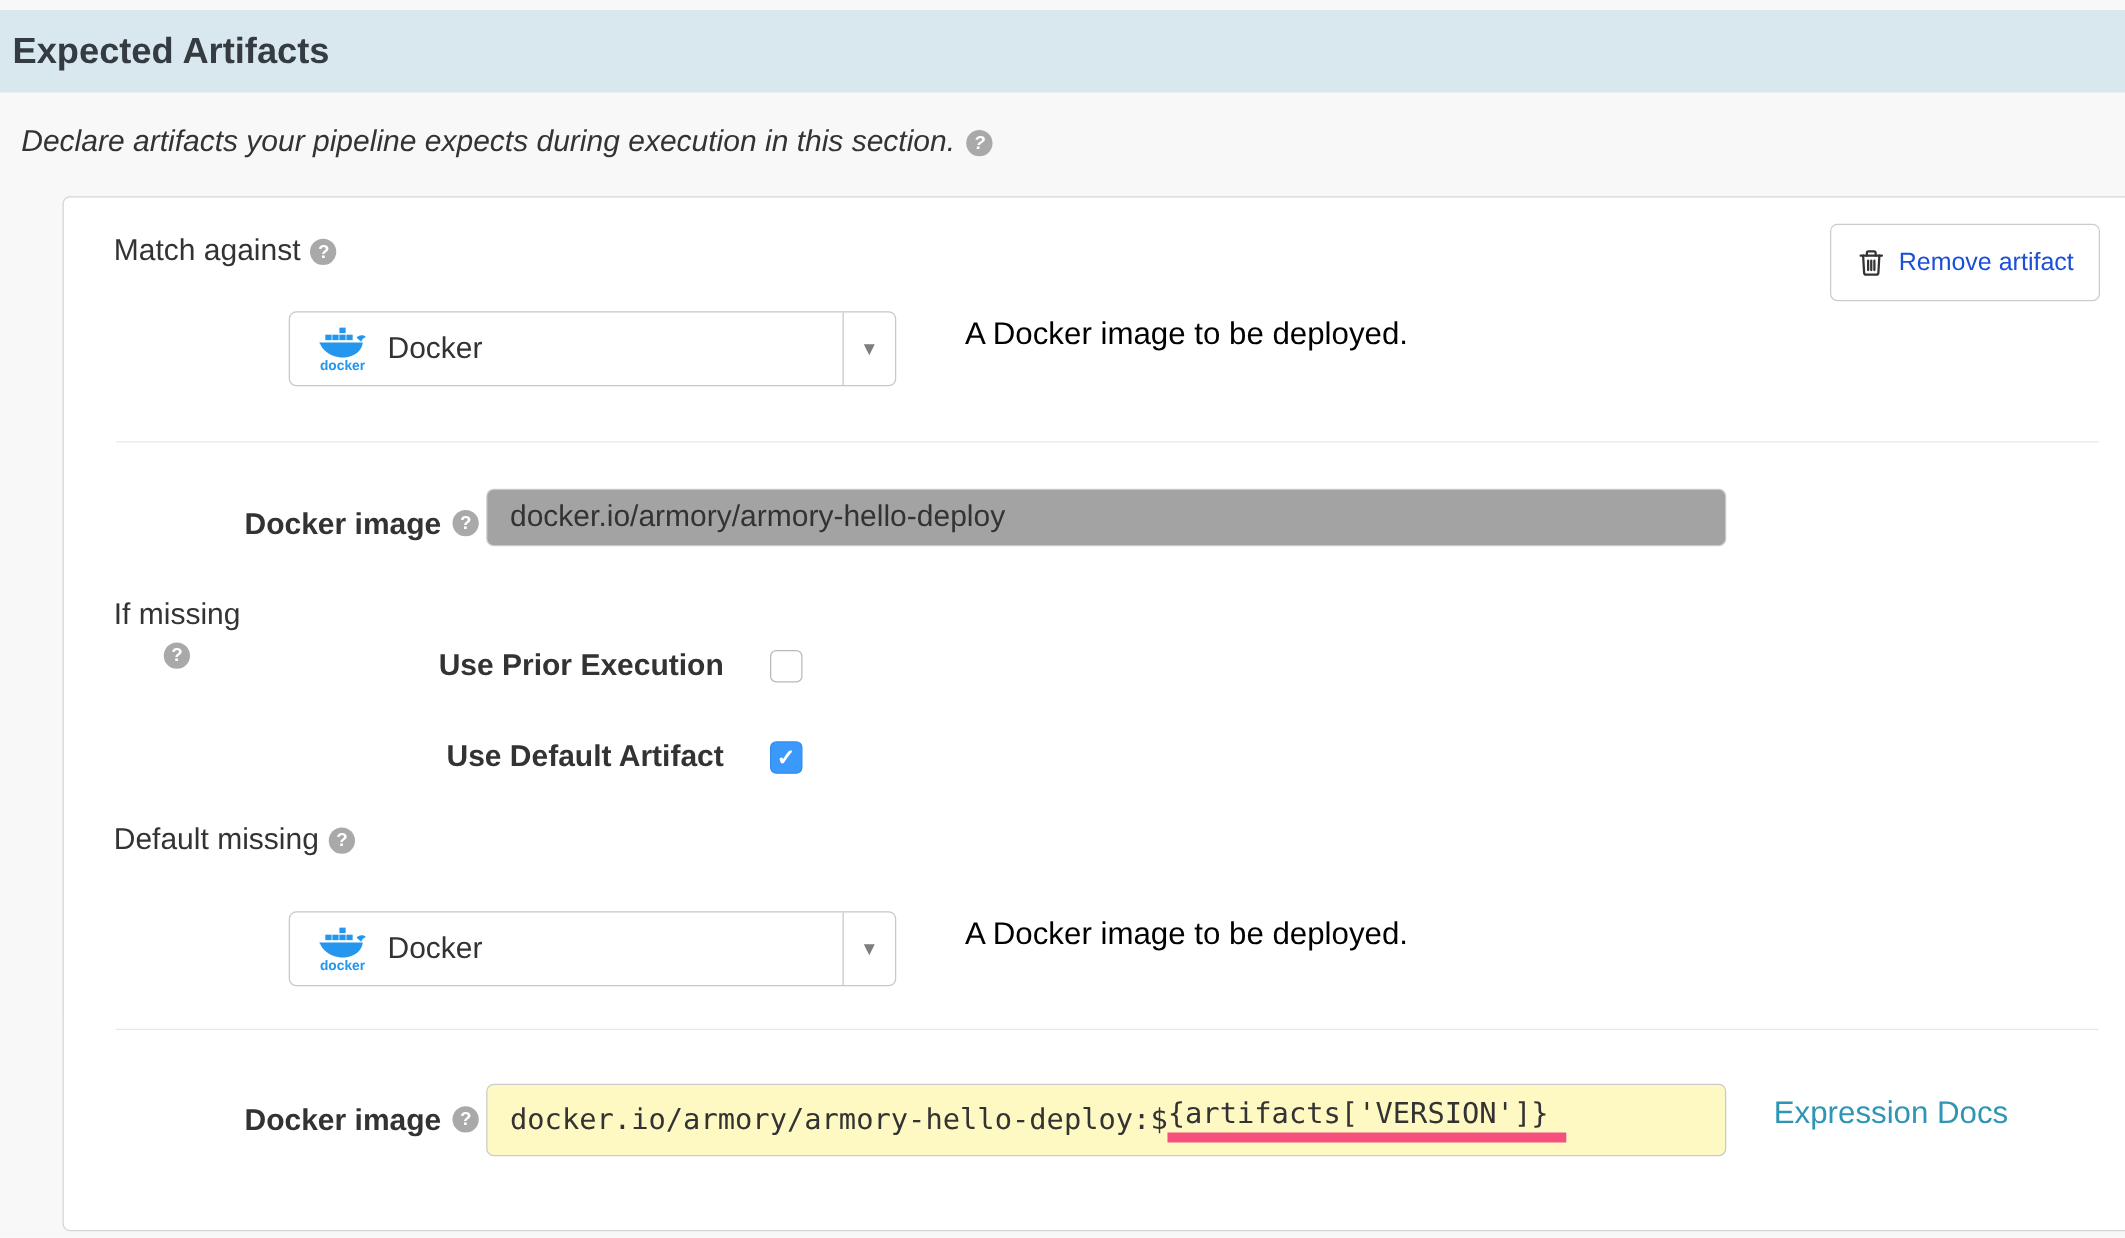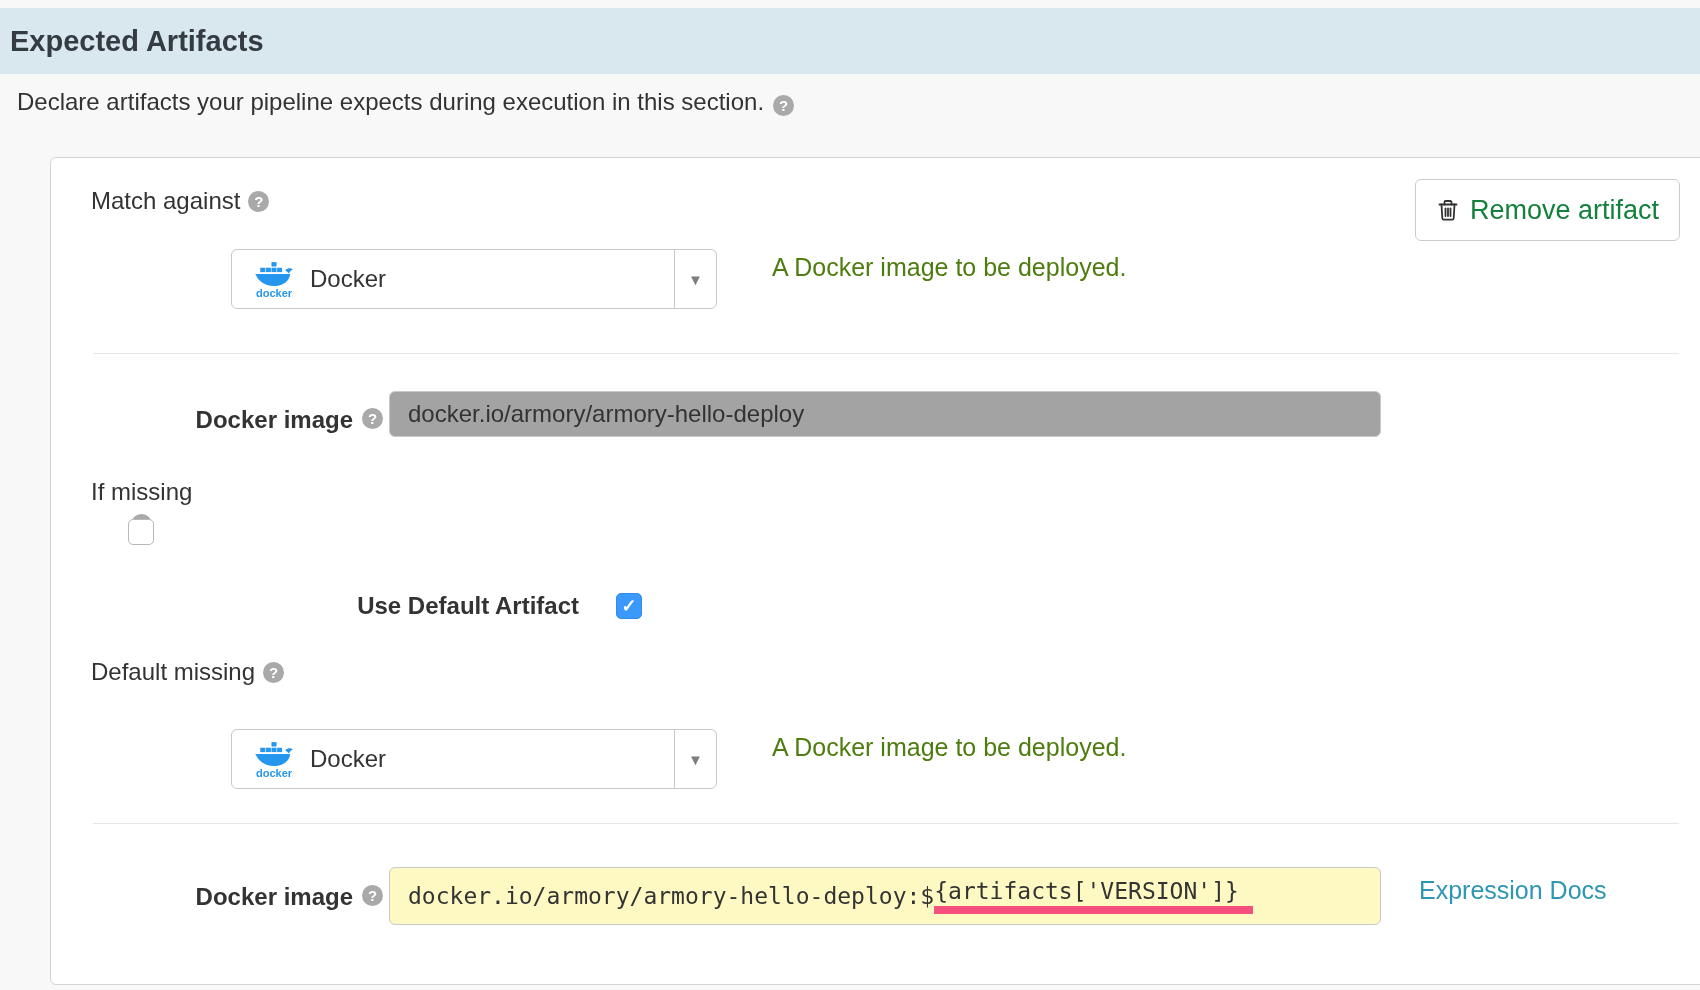--- a/index.html
+++ b/index.html
@@ -6,53 +6,53 @@
   html,body { width:1700px; height:990px; background:#f8f8f8; overflow:hidden;
               font-family:"Liberation Sans", sans-serif; color:#333; }
   .stage { position:relative; width:1700px; height:990px; }
 
   
   .header-band { position:absolute; top:8px; left:0; width:1700px; height:66px;
                  background:#d9e8ee; display:flex; align-items:center; }
   .header-band h1 { font-size:29px; font-weight:bold; color:#343b41; padding-left:10px; }
 
   
-  .description { position:absolute; top:88px; left:17px; font-size:24px; color:#333;
-                 display:flex; align-items:flex-end; gap:9px; }
+  .description { position:absolute; top:100px; left:17px; font-size:24px; color:#333;
+                 display:flex; align-items:center; gap:9px;font-style:italic; }
 
   .help-icon { display:inline-flex; width:21px; height:21px; border-radius:50%;
                background:#a9a9a9; color:#fff; font-size:15px; font-weight:bold;
                align-items:center; justify-content:center; flex:0 0 auto; user-select:none; }
 
   
   .panel { position:absolute; top:157px; left:22px; width:1656px; height:828px;
            background:#fff; border:1px solid #d4d4d4; border-radius:6px;margin-left:28px; }
 
   .plain-label { position:absolute; font-size:24px; color:#333; display:flex;
                  align-items:center; gap:8px; }
 
   
   .remove-btn { position:absolute; top:21px; right:25px; height:62px;
                 display:inline-flex; align-items:center; gap:10px; padding:0 20px;
                 background:#fff; border:1px solid #cbcbcb; border-radius:6px;
-                font-size:27px; color:#15803d; cursor:pointer; }
+                font-size:20px; color:#1d4ed8; cursor:pointer; }
 
   
   .kind-select { position:absolute; left:180px; width:486px; height:60px;
                  border:1px solid #c8c8c8; border-radius:6px; background:#fff;
                  display:flex; cursor:pointer; }
   .kind-main { flex:1; display:flex; align-items:center; gap:14px; padding-left:20px; }
   .docker-logo { display:flex; flex-direction:column; align-items:center; width:44px; }
   .docker-word { font-size:11px; font-weight:bold; color:#2496ed; line-height:10px; }
   .kind-text { font-size:24px; color:#333; }
   .kind-caret { width:42px; border-left:1px solid #c8c8c8; display:flex;
                 align-items:center; justify-content:center; }
   .caret-glyph { color:#7e7e7e; font-size:15px; }
 
-  .kind-desc { position:absolute; left:721px; font-size:25px; color:#4d7c0f; }
+  .kind-desc { position:absolute; left:721px; font-size:25px; color:#000000; }
 
   .divider { position:absolute; left:42px; right:26px; height:1px; background:#e7e7e7; }
 
   
   .form-label { position:absolute; left:40px; width:262px; font-size:24px;
                 font-weight:bold; text-align:right; color:#333; }
   .form-label .help-icon { position:absolute; right:-30px; top:2px; }
   .text-input { position:absolute; left:338px; width:992px; height:46px;
                 border:1px solid #c9c9c9; border-radius:6px; background:#a3a3a3;
                 font-size:24px; color:#333; padding:0 18px;
@@ -145,20 +145,21 @@
       <span class="help-icon">?</span>
     </div>
     <input class="text-input" style="top: 233px;" type="text" value="docker.io/armory/armory-hello-deploy">
 
     <div class="plain-label" style="left:40px; top:320px;flex-direction:column;">
       <span>If missing</span>
       <span class="help-icon">?</span>
     </div>
 
     <div class="check-row" style="top:361px;">
+      <span class="check-label">Use Prior Execution</span>
       <span class="checkbox unchecked"></span>
     </div>
 
     <div class="check-row" style="top:434px;">
       <span class="check-label">Use Default Artifact</span>
       <span class="checkbox checked">
         <span class="check-glyph">✓</span>
       </span>
     </div>
 

